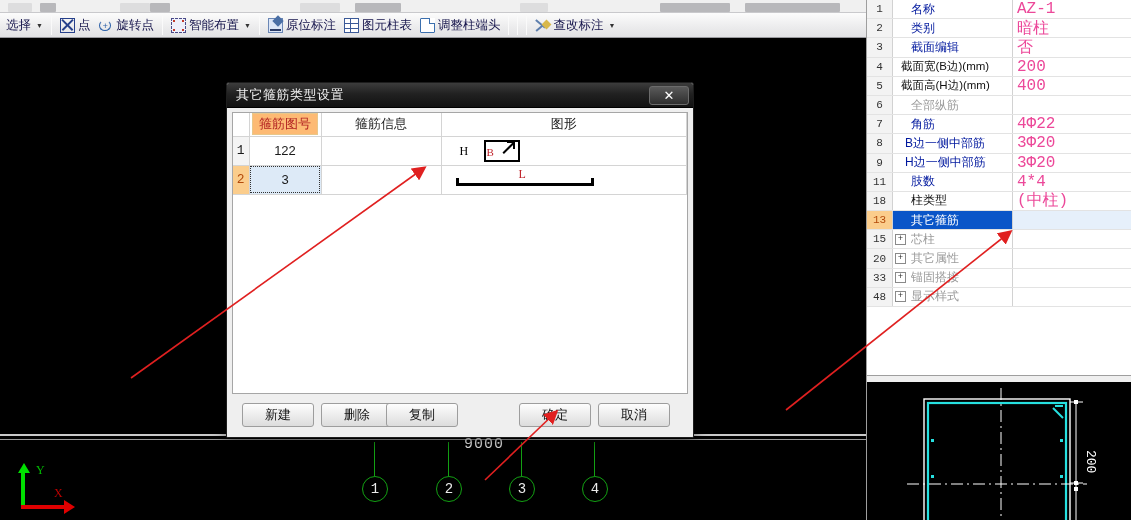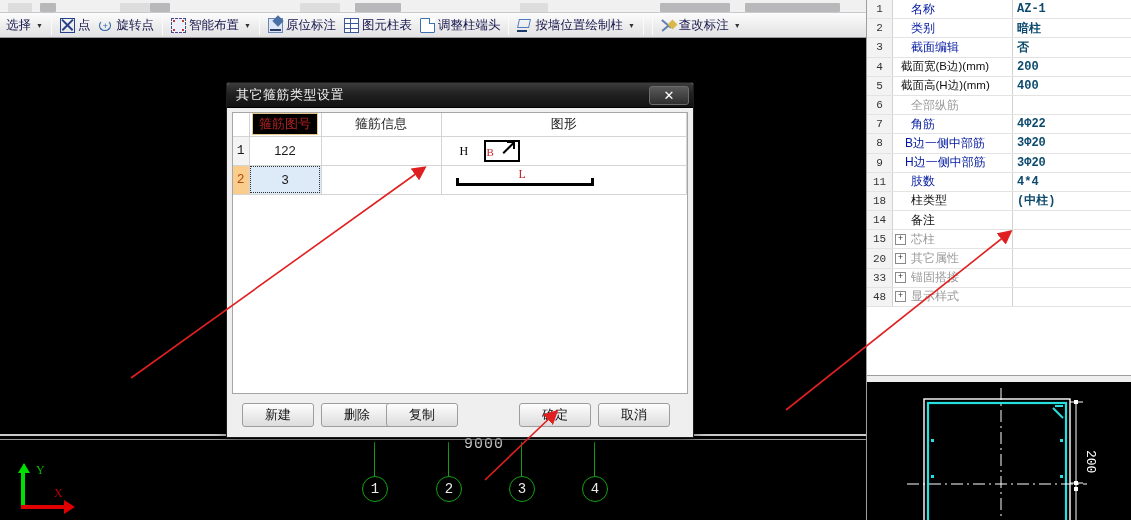--- a/index.html
+++ b/index.html
@@ -146,21 +146,21 @@
   table.grid th, table.grid td {
     border-right:1px solid #d4d4d4; border-bottom:1px solid #d4d4d4;
     font-size:13px; color:#1a1a1a; text-align:center; padding:0;
   }
   table.grid th { height:23px; background:#fff; font-weight:normal; }
   table.grid td { height:28px; }
   .col-idx { width:16px; }
   .col-no  { width:72px; }
   .col-info{ width:120px; }
   .hdr-hl {
-    display:inline-block; background:#000000; color:#b22222; padding:1px 6px;
+    display:inline-block; background:#fdba74; color:#b22222; padding:1px 6px;
     border:1px solid #e8c78a; font-size:13px;text-align:center;
   }
   .idx-cell { background:#f4f4f4; color:#444; font-size:11px;
               font-family:"Liberation Mono", monospace; }
   .idx-cell.sel { background:#fbcd8c; color:#b34a0a; }
   .cell-sel { background:#ddeaf7; outline:1px dotted #333; outline-offset:-2px; }
   .shape-cell { position:relative; height:28px; }
 
   
   .shp1 { position:relative; width:100%; height:28px; }
@@ -203,22 +203,22 @@
     width:26px; min-width:26px; height:100%; background:#f3f3f3;
     border-right:1px solid #d2d2d2; font-size:11px; color:#333;
     display:flex; align-items:center; justify-content:center;
     font-family:"Liberation Mono", monospace;
   }
   .pname {
     width:120px; min-width:120px; height:100%; border-right:1px solid #d2d2d2;
     display:flex; align-items:center; padding-left:18px; font-size:12px; color:#00189e;
   }
   .pval { flex:1; height:100%; display:flex; align-items:center;
-          padding-left:4px; font-size:12px; color:#0c4a6e;
-          font-family:"Liberation Mono", monospace;font-weight:bold; }
+          padding-left:4px; font-size:16px; color:#ec4899;
+          font-family:"Liberation Mono", monospace; }
   .prow.dim .pname { color:#9a9a9a; }
   .prow.hl .pname { background:#0a55c8; color:#fff; padding-left:18px; }
   .prow.hl .pnum { background:#fbcd8c; color:#b34a0a; }
   .prow.hl .pval { background:#e6f0fb; }
   .prow.plain .pname { color:#111; }
   .expander {
     position:absolute; left:2px; width:11px; height:11px; border:1px solid #8a8a8a;
     background:#fff; font-size:9px; line-height:9px; color:#333; text-align:center;
     font-family:"Liberation Mono", monospace;
   }
@@ -302,28 +302,20 @@
       <span class="lbl">图元柱表</span>
     </div>
     <div class="tbtn">
       <span class="ico ico-page">
         <i class="fold"></i>
       </span>
       <span class="lbl">调整柱端头</span>
     </div>
     <div class="sep"></div>
 
-    <div class="tbtn">
-      <span class="ico ico-wall">
-        <i class="b2"></i>
-          <i class="b1"></i>
-      </span>
-      <span class="lbl">按墙位置绘制柱</span>
-      <span class="caret">▼</span>
-    </div>
     <div class="sep"></div>
 
     <div class="sep"></div>
 
     <div class="tbtn">
       <span class="ico ico-edit">
         <i class="a1"></i>
           <i class="a2"></i>
           <i class="y"></i>
       </span>
@@ -470,23 +462,23 @@
     <div class="prow">
       <div class="pnum">11</div>
       <div class="pname">肢数</div>
       <div class="pval">4*4</div>
     </div>
     <div class="prow plain">
       <div class="pnum">18</div>
       <div class="pname">柱类型</div>
       <div class="pval">(中柱)</div>
     </div>
-    <div class="prow plain">
-      <div class="pnum">14</div>
-      <div class="pname">备注</div>
+    <div class="prow hl">
+      <div class="pnum">13</div>
+      <div class="pname">其它箍筋</div>
       <div class="pval"></div>
     </div>
     <div class="prow dim">
       <div class="pnum">15</div>
       <div class="pname hasexp">
         <span class="expander">+</span>
         <span>芯柱</span>
       </div>
       <div class="pval"></div>
     </div>

